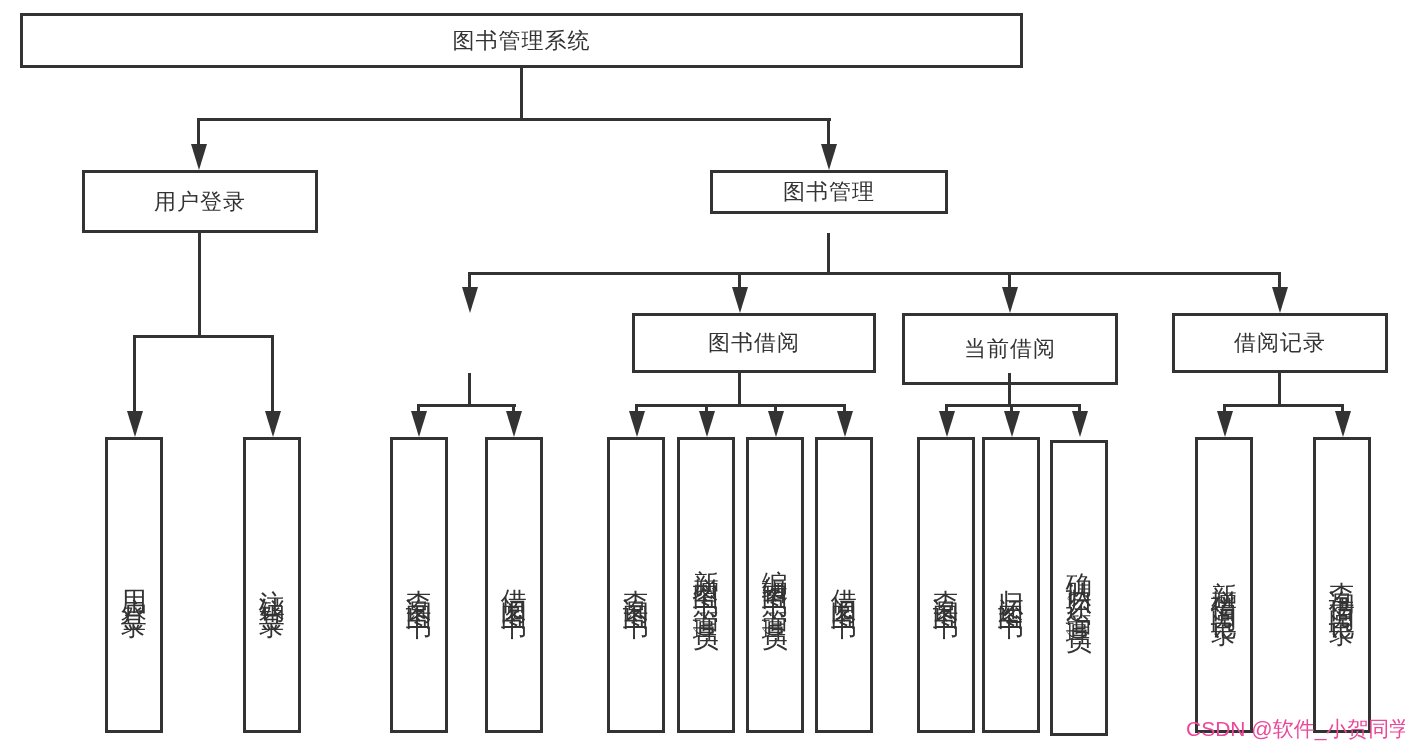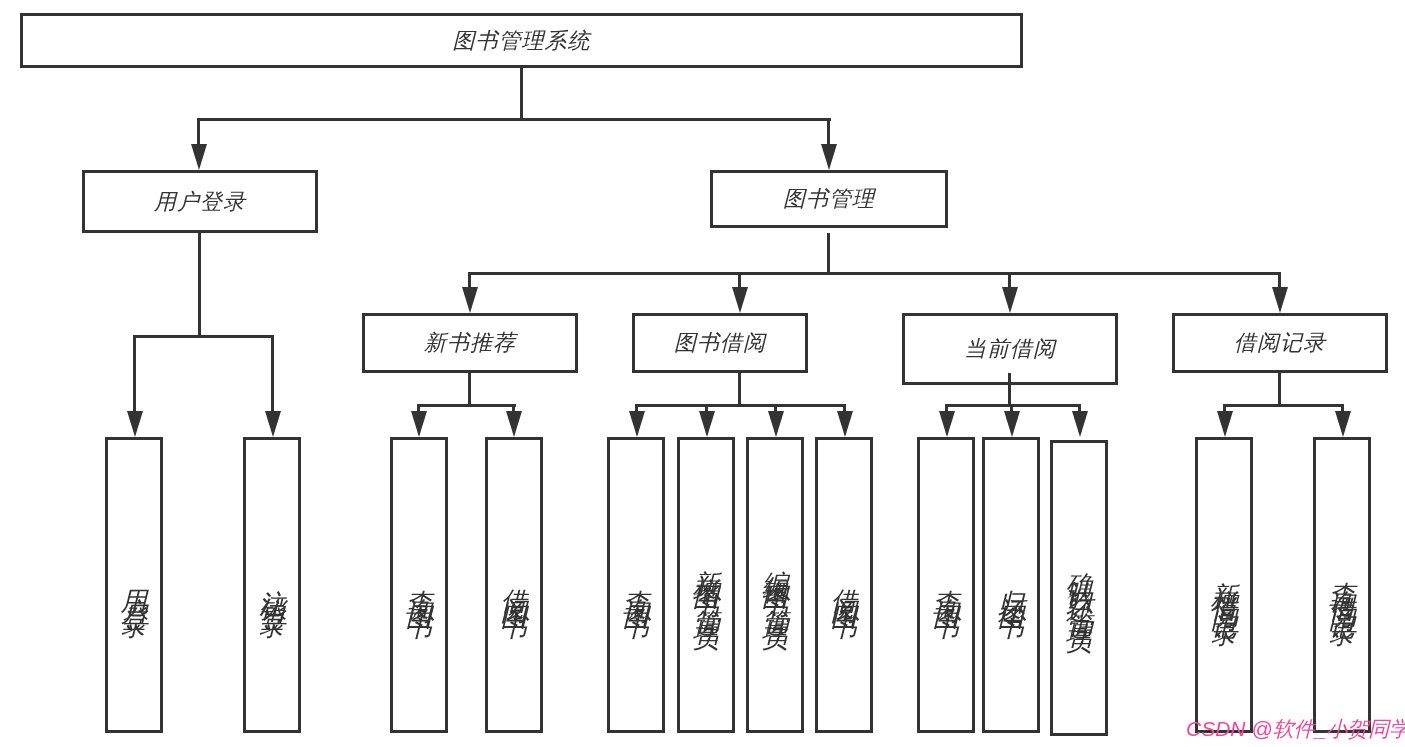--- a/index.html
+++ b/index.html
@@ -5,21 +5,20 @@
   * { margin: 0; padding: 0; box-sizing: border-box; }
   html, body { background: #ffffff; }
   body { font-family: "Liberation Sans", sans-serif; }
   .canvas {
     position: relative;
     width: 1405px;
     height: 747px;
     background: #ffffff;
     overflow: hidden;
     color: #333333;
-    font-style: italic;
   }
   .box {
     position: absolute;
     border: 3px solid #333333;
     background: #ffffff;
     display: flex;
     align-items: center;
     justify-content: center;
   }
   .box.h { font-size: 22px; letter-spacing: 1px; white-space: nowrap; }
@@ -61,36 +60,35 @@
 <div class="canvas">
 
   <div class="box h" style="left:20px;top:13px;width:1003px;height:55px">图书管理系统</div>
 
   <div class="vline" style="left:520px;top:68px;height:50px"></div>
   <div class="hline" style="left:197px;top:118px;width:634px"></div>
   <div class="drop" style="left:197px;top:118px;height:26px"></div>
   <div class="drop" style="left:827px;top:118px;height:26px"></div>
 
   <div class="box h" style="left:82px;top:170px;width:236px;height:63px">用户登录</div>
-  <div class="box h" style="left:710px;top:170px;width:238px;height:58px">图书管理</div>
+  <div class="box h" style="left:710px;top:170px;width:238px;height:44px">图书管理</div>
 
   <div class="vline" style="left:198px;top:233px;height:104px"></div>
   <div class="hline" style="left:133px;top:335px;width:141px"></div>
   <div class="drop" style="left:133px;top:335px;height:76px"></div>
   <div class="drop" style="left:271px;top:335px;height:76px"></div>
 
   <div class="vline" style="left:827px;top:233px;height:41px"></div>
   <div class="hline" style="left:469px;top:272px;width:812px"></div>
   <div class="drop" style="left:468px;top:272px;height:15px"></div>
   <div class="drop" style="left:738px;top:272px;height:15px"></div>
   <div class="drop" style="left:1008px;top:272px;height:15px"></div>
   <div class="drop" style="left:1278px;top:272px;height:15px"></div>
 
-  <div class="box h" style="left:362px;top:313px;width:216px;height:60px">新书推荐</div>
-  <div class="box h" style="left:632px;top:313px;width:176px;height:60px">图书借阅</div>
+  <div class="box h" style="left:632px;top:313px;width:244px;height:60px">图书借阅</div>
   <div class="box h" style="left:902px;top:313px;width:216px;height:72px">当前借阅</div>
   <div class="box h" style="left:1172px;top:313px;width:216px;height:60px">借阅记录</div>
 
   <div class="vline" style="left:468px;top:373px;height:33px"></div>
   <div class="hline" style="left:418px;top:404px;width:98px"></div>
   <div class="drop" style="left:417px;top:404px;height:7px"></div>
   <div class="drop" style="left:512px;top:404px;height:7px"></div>
 
   <div class="vline" style="left:738px;top:373px;height:33px"></div>
   <div class="hline" style="left:635px;top:404px;width:210px"></div>

